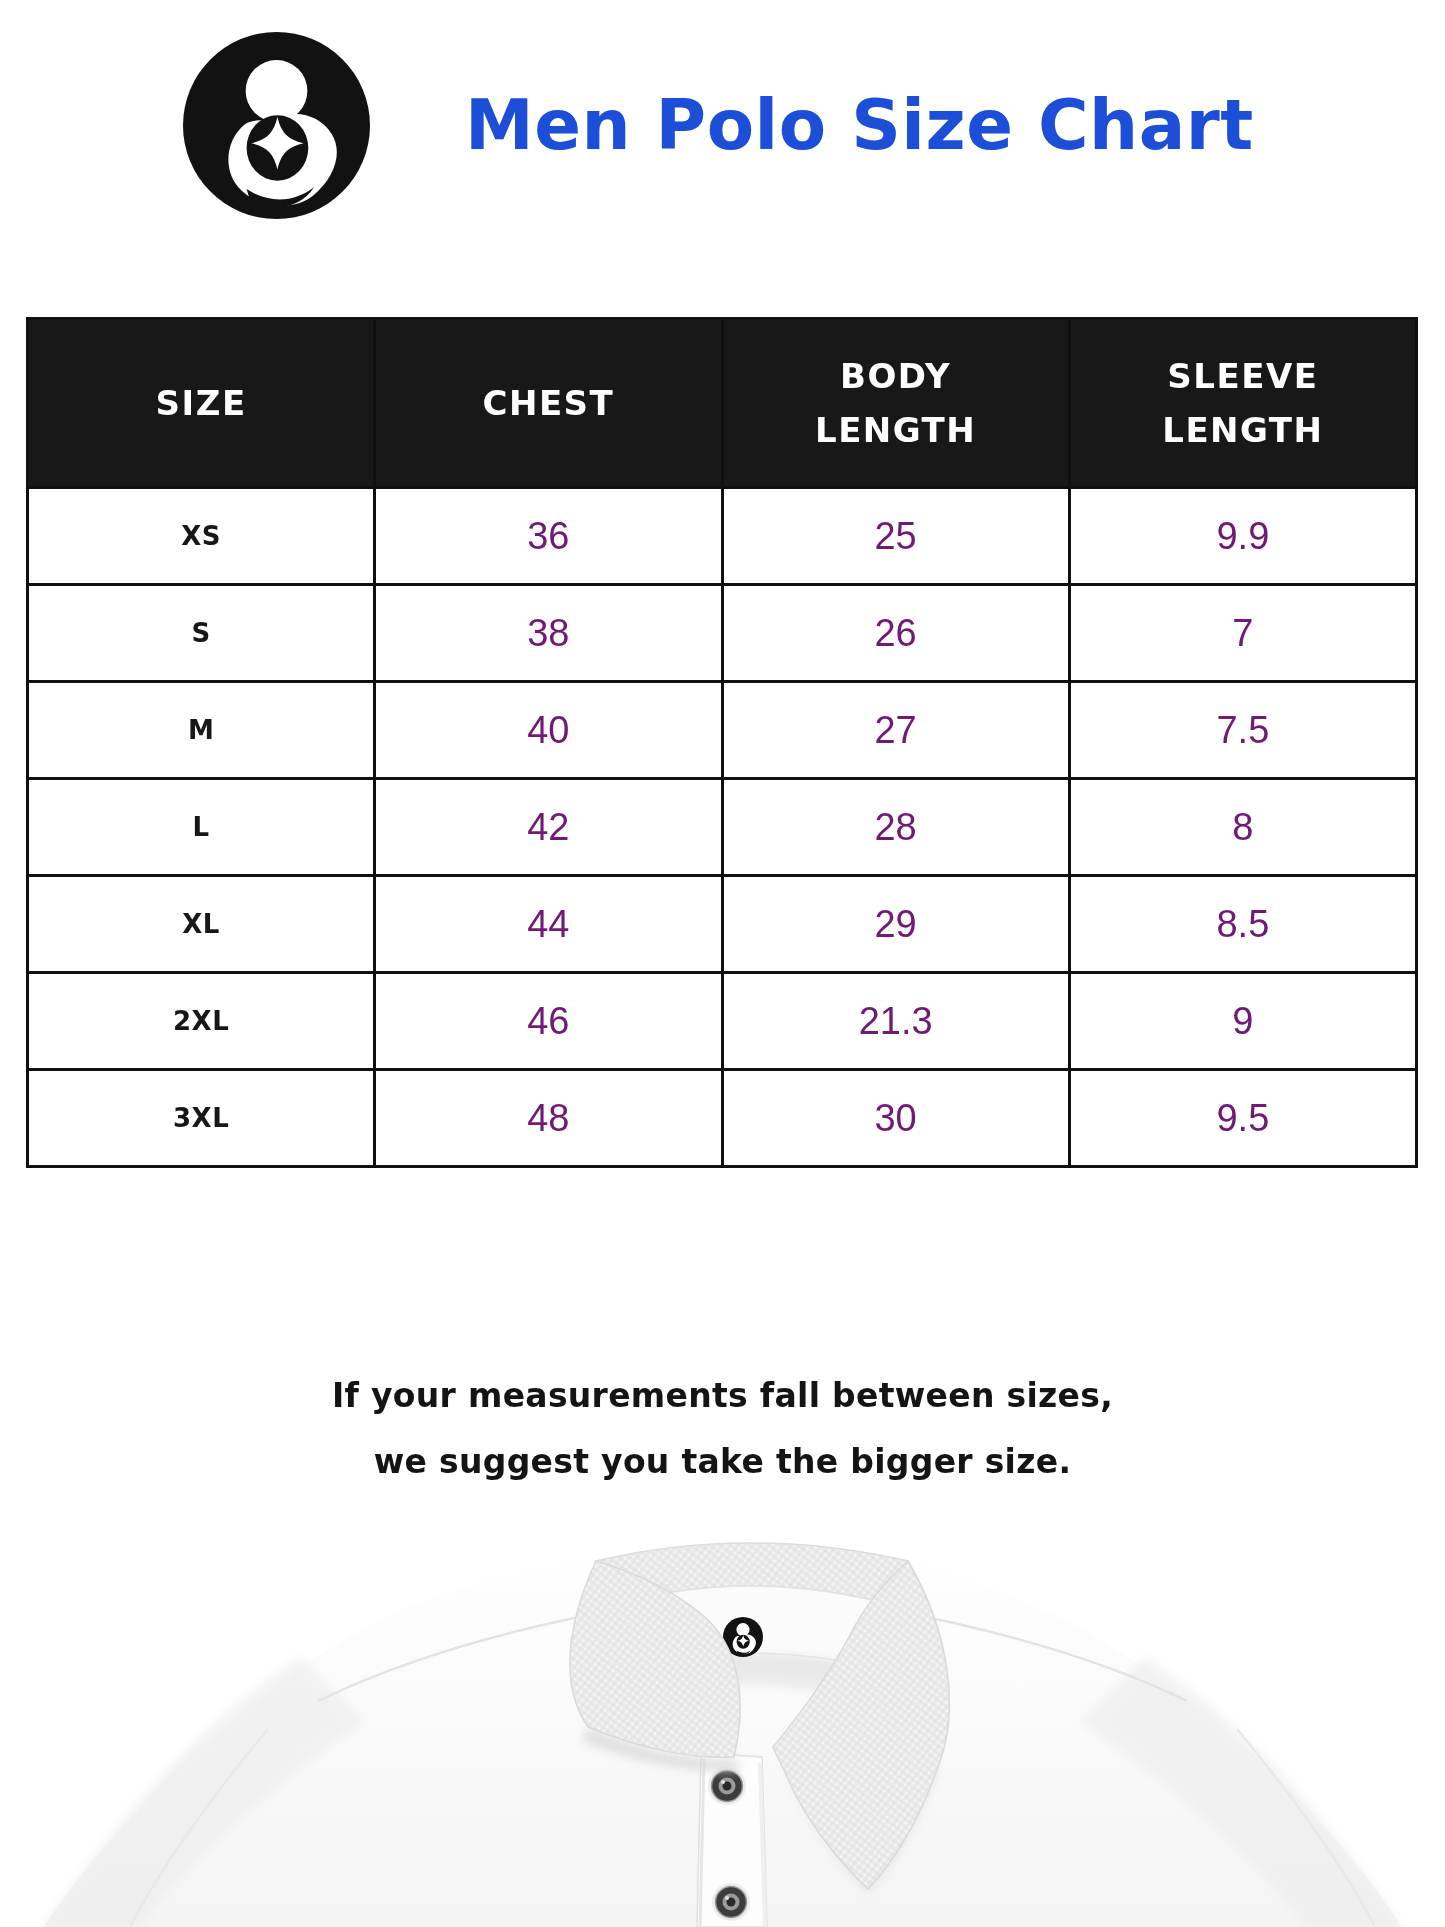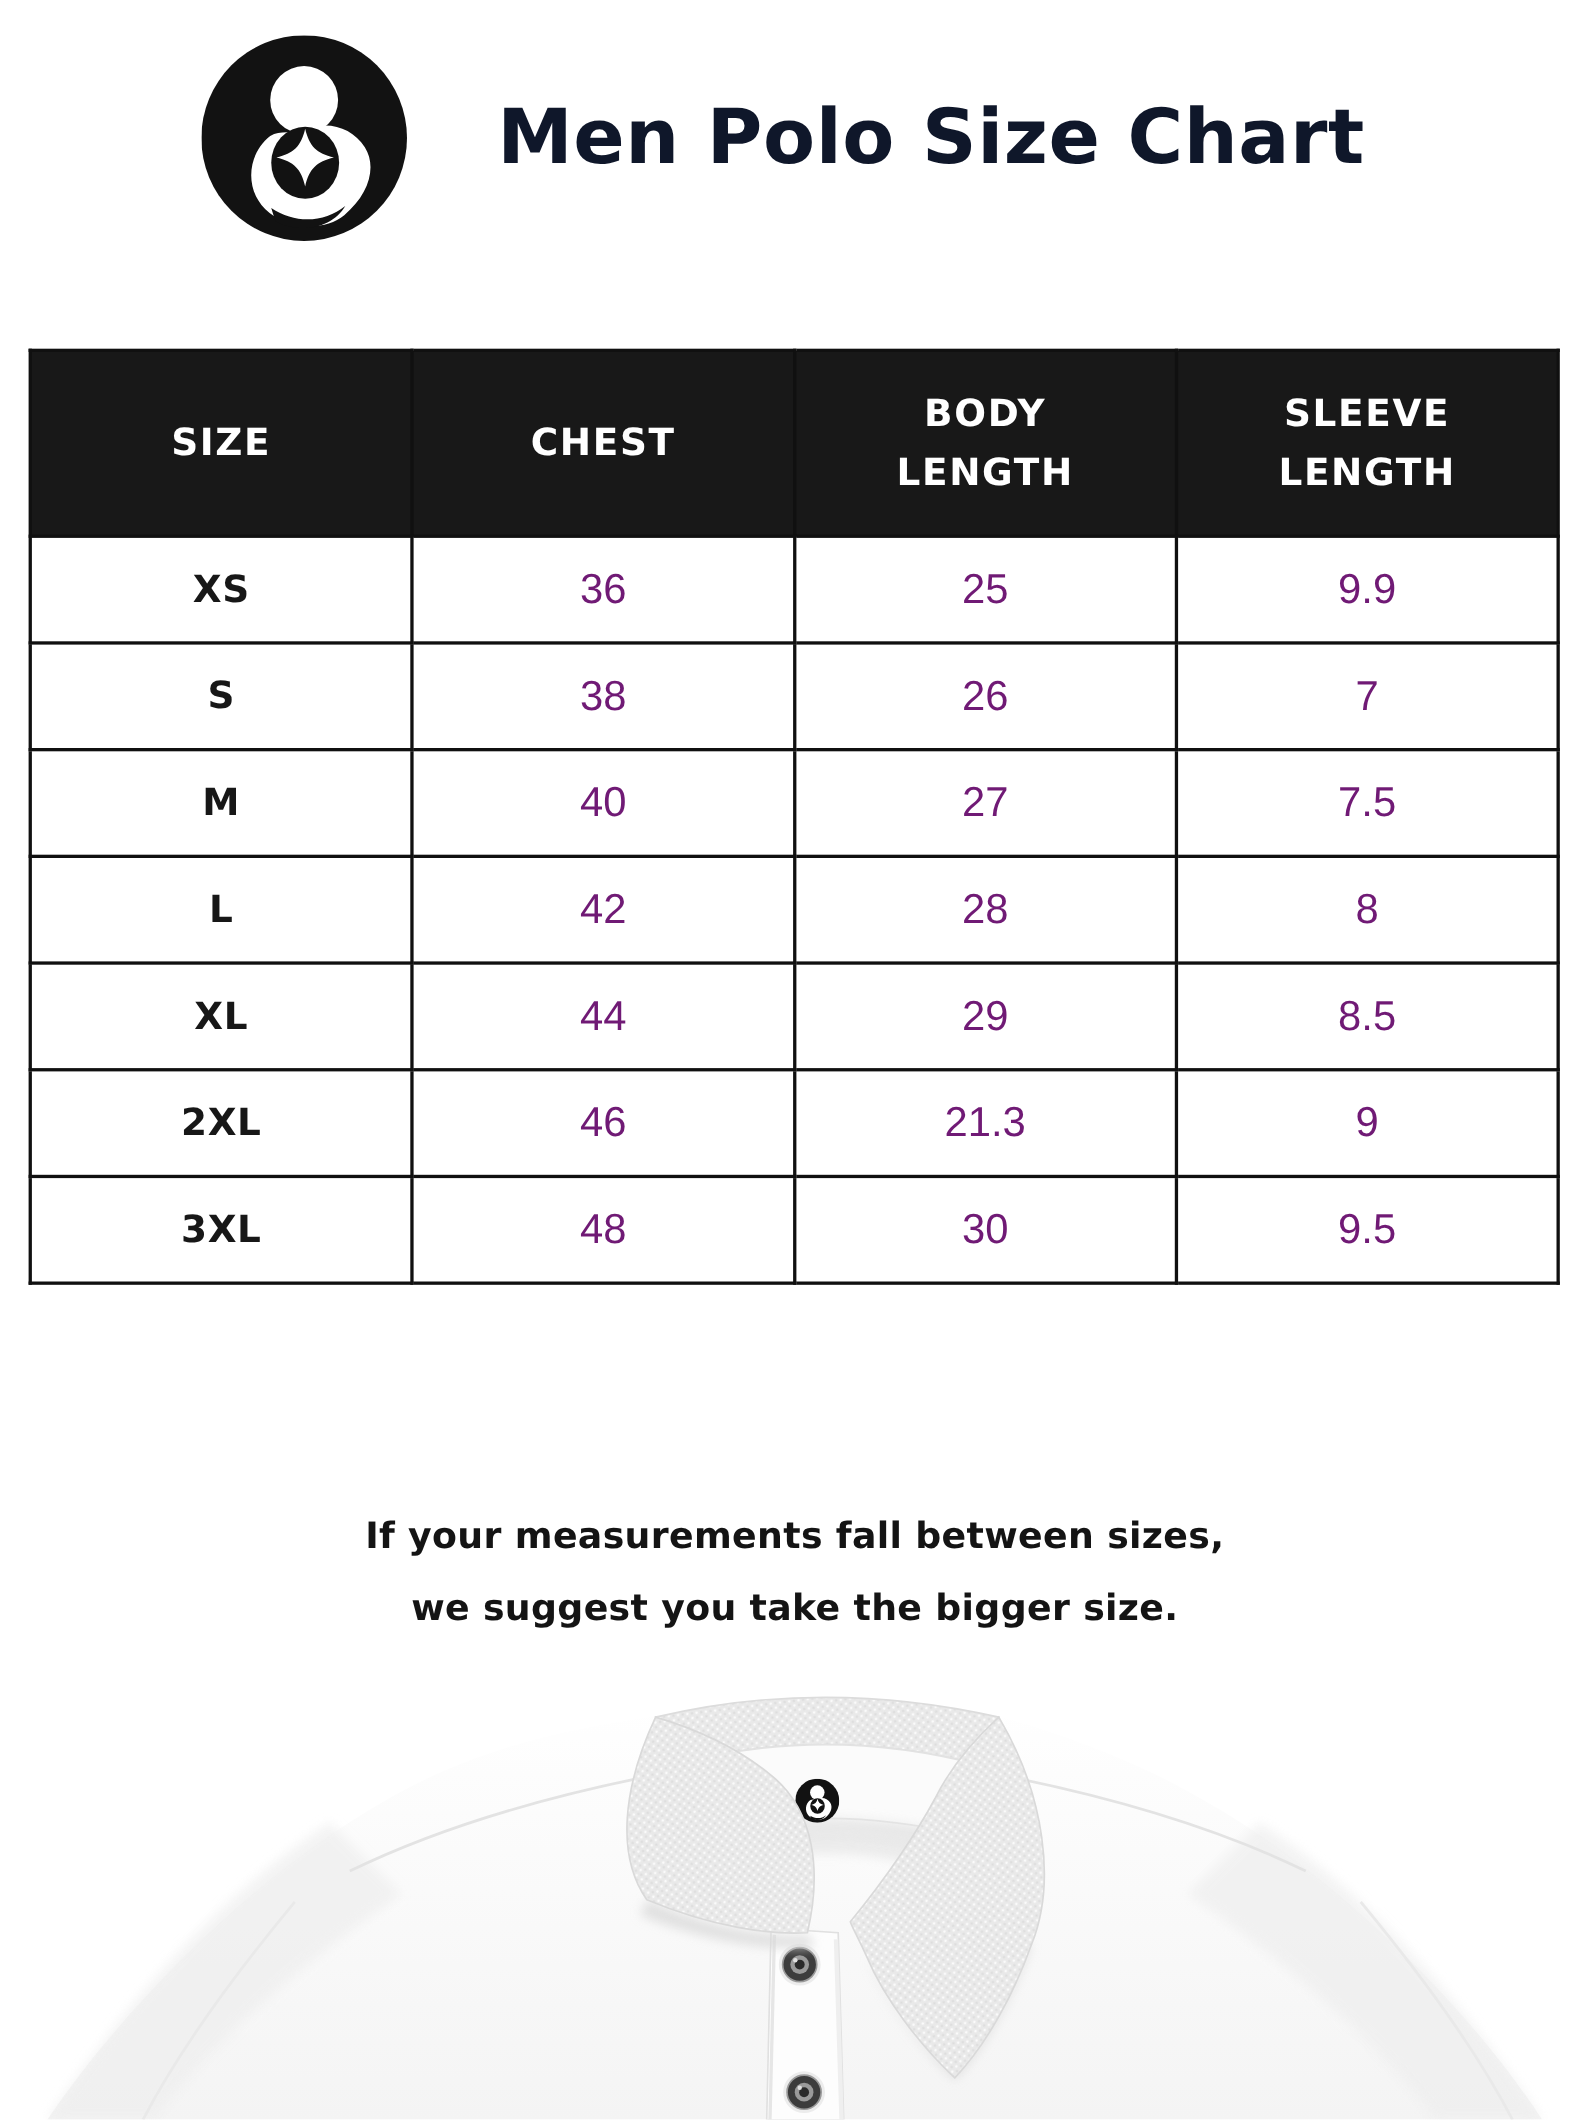--- a/index.html
+++ b/index.html
@@ -10,41 +10,41 @@
   }
 
   
   .brand-header {
     position:absolute; top:30px; left:183px; height:190px;
     display:flex; align-items:center; gap:82px;
   }
   .brand-logo { width:187px; height:187px; flex:0 0 auto; }
   .brand-logo svg { display:block; width:100%; height:100%; }
   .page-title {
-    margin:0; font-size:69px; font-weight:700; letter-spacing:0.5px;
-    color:#0f172a; white-space:nowrap;
+    margin:13px; font-size:69px; font-weight:700; letter-spacing:0.5px;
+    color:#1d4ed8; white-space:nowrap;
   }
 
   
   .size-table {
     position:absolute; top:317px; left:26px; width:1392px;
     border-collapse:collapse; table-layout:fixed; text-align:center;
     border:2px solid #14532d;
   }
   .size-table th, .size-table td { border:3px solid #101010; padding:0; }
   .size-table thead th {
     background:#181818; color:#ffffff; height:166px;
     font-size:34px; font-weight:700; letter-spacing:1.5px;
   }
   .size-table thead th .hlabel {
     display:block; max-width:195px; margin:0 auto; line-height:1.6;
   }
   .size-table tbody tr { height:97px; }
   .size-table tbody th {
-    font-size:34px; font-weight:700; color:#171717; letter-spacing:0.5px;
+    font-size:26px; font-weight:700; color:#171717; letter-spacing:0.5px;
   }
   .size-table tbody td {
     font-family:"Liberation Sans",sans-serif;
     font-size:38px; font-weight:400; color:#701a75;
   }
 
   
   .fit-note {
     position:absolute; top:1363px; left:0; width:100%;
     margin:0; text-align:center;

